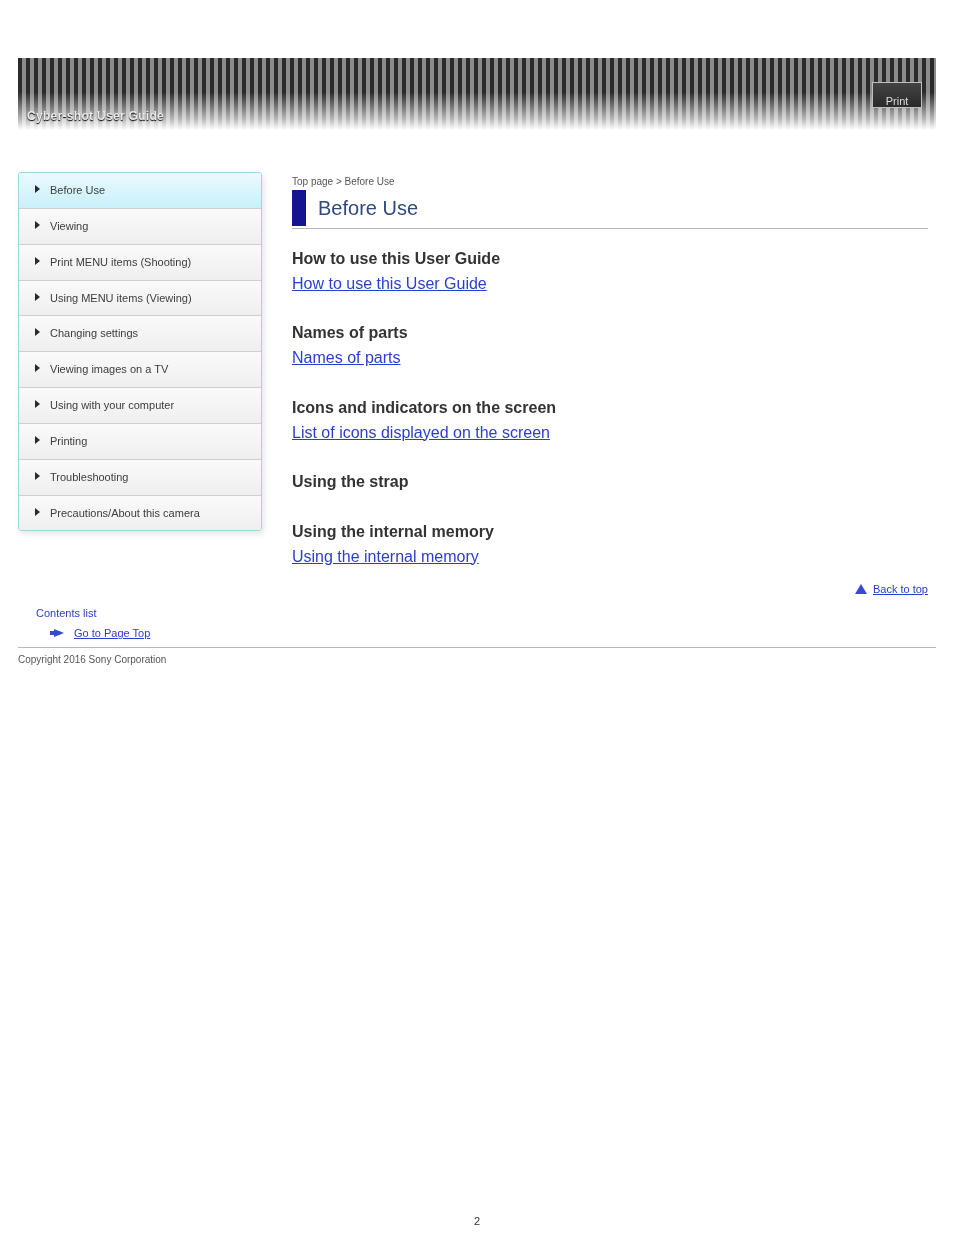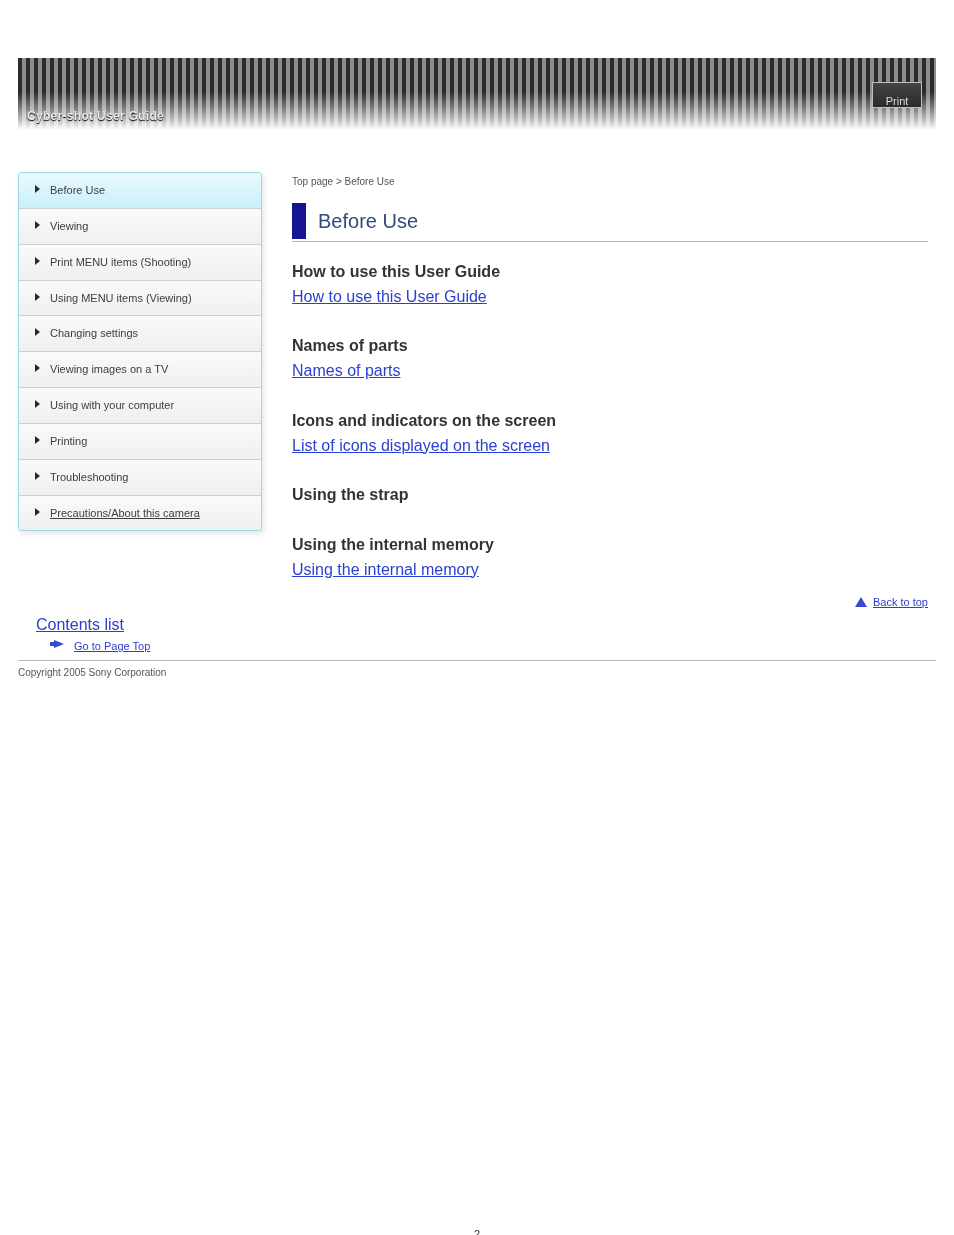--- a/index.html
+++ b/index.html
@@ -79,21 +79,21 @@
     align-items: flex-start;
     gap: 10px;
     padding: 10px 12px 10px 16px;
     font-size: 11px;
     color: #3d3d3d;
     border-bottom: 1px solid #cfcfcf;
     background: linear-gradient(#fafafa, #efefef);
     line-height: 1.35;
     cursor: pointer;
   }
-  .sidebar-item:last-child { border-bottom: none; text-decoration: underline; }
+  .sidebar-item:last-child { border-bottom: none; }
   .sidebar-item.active {
     background: linear-gradient(#eafaff, #c9f0fb);
   }
   .sidebar-chevron {
     margin-top: 2px;
     width: 0; height: 0;
     border-top: 4px solid transparent;
     border-bottom: 4px solid transparent;
     border-left: 5px solid #2a2a2a;
     flex: 0 0 auto;
@@ -147,20 +147,21 @@
     border-left: 6px solid transparent;
     border-right: 6px solid transparent;
     border-bottom: 10px solid #3a49d2;
   }
 
   .footer-area {
     padding: 6px 18px 10px 18px;
   }
   .goto-row {
     display: flex;
+    align-items: center;
     gap: 10px;
     font-size: 11px;
     margin-bottom: 8px;
     padding-left: 22px;
   }
   .goto-row a { color: #2a3ecf; text-decoration: underline; cursor: pointer;}
   .arrow-right {
     display: inline-block;
     width: 0; height: 0;
     border-top: 4px solid transparent;
@@ -241,21 +242,21 @@
         <span class="sidebar-chevron"></span>
         <span>Troubleshooting</span>
       </div>
       <div class="sidebar-item">
         <span class="sidebar-chevron"></span>
         <span>Precautions/About this camera</span>
       </div>
     </nav>
 
     <section class="main">
-      <div style="font-size:10px;color:#555;margin-bottom:16px;">Top page &gt; Before Use</div>
+      <div style="font-size:10px;color:#555;margin-bottom:3px;">Top page &gt; Before Use</div>
       <div class="title-row">
         <div class="title-block"></div>
         <h1 class="main-title">Before Use</h1>
       </div>
       <hr class="title-rule">
 
       <div class="body-text">
         <p style="font-weight:600;">How to use this User Guide</p>
         <p><a>How to use this User Guide</a></p>
         <br>
@@ -272,28 +273,28 @@
       </div>
 
       <div class="back-top-row">
         <span class="up-triangle"></span>
         <a>Back to top</a>
       </div>
     </section>
   </div>
 
   <div style="padding:0 18px 0 36px; margin-top:-4px;">
-    <a style="font-size:16px;color:#2a3ecf;text-decoration:underline;">Contents list</a>
+    <a style="font-size:11px;color:#2a3ecf;">Contents list</a>
   </div>
 
   <div class="footer-area">
     <div class="goto-row">
       <span style="position:relative;display:inline-block;width:24px;height:8px;">
         <span class="arrow-right" style="position:absolute;right:0;top:0;"></span>
       </span>
       <a>Go to Page Top</a>
     </div>
     <hr class="footer-rule">
-    <div class="copyright">Copyright 2005 Sony Corporation</div>
+    <div class="copyright">Copyright 2016 Sony Corporation</div>
   </div>
 
   <div class="page-number">2</div>
 </div>
 
 </body></html>

